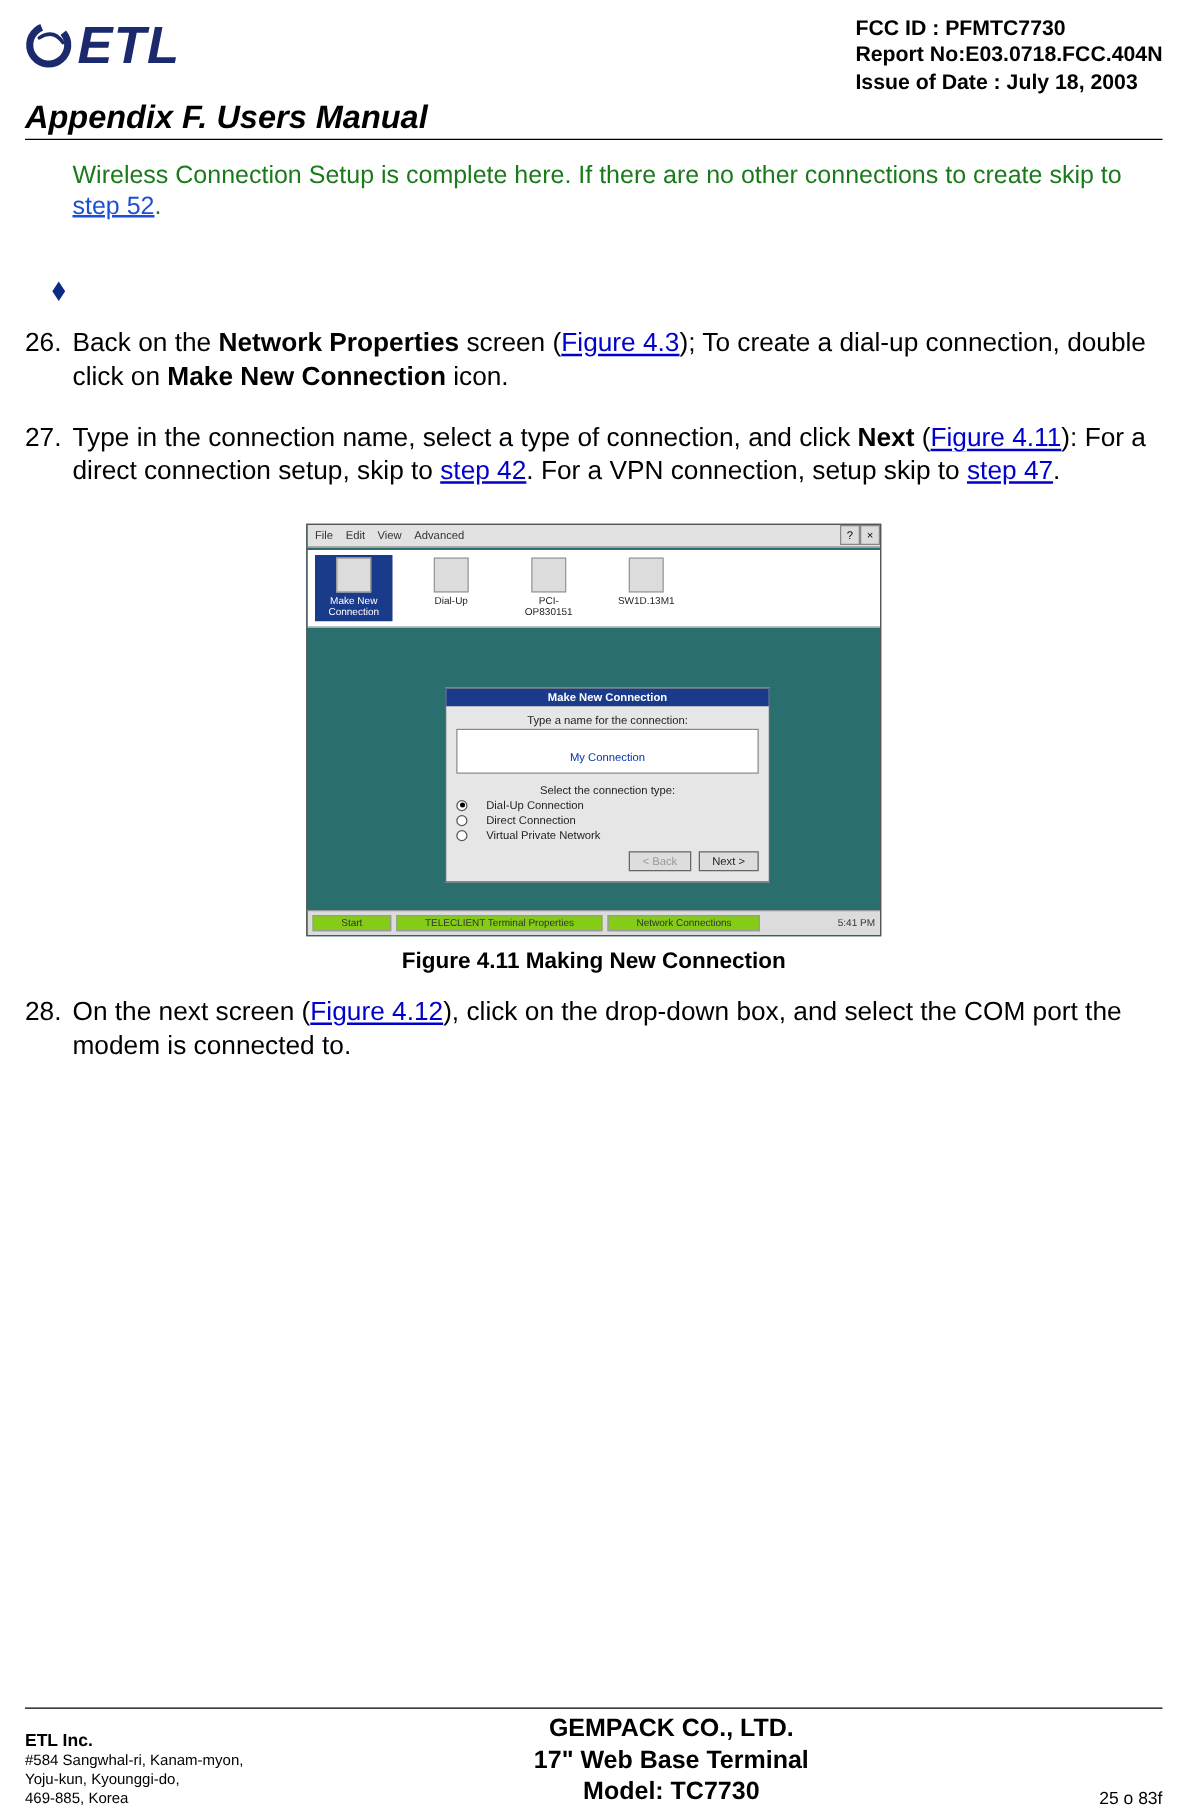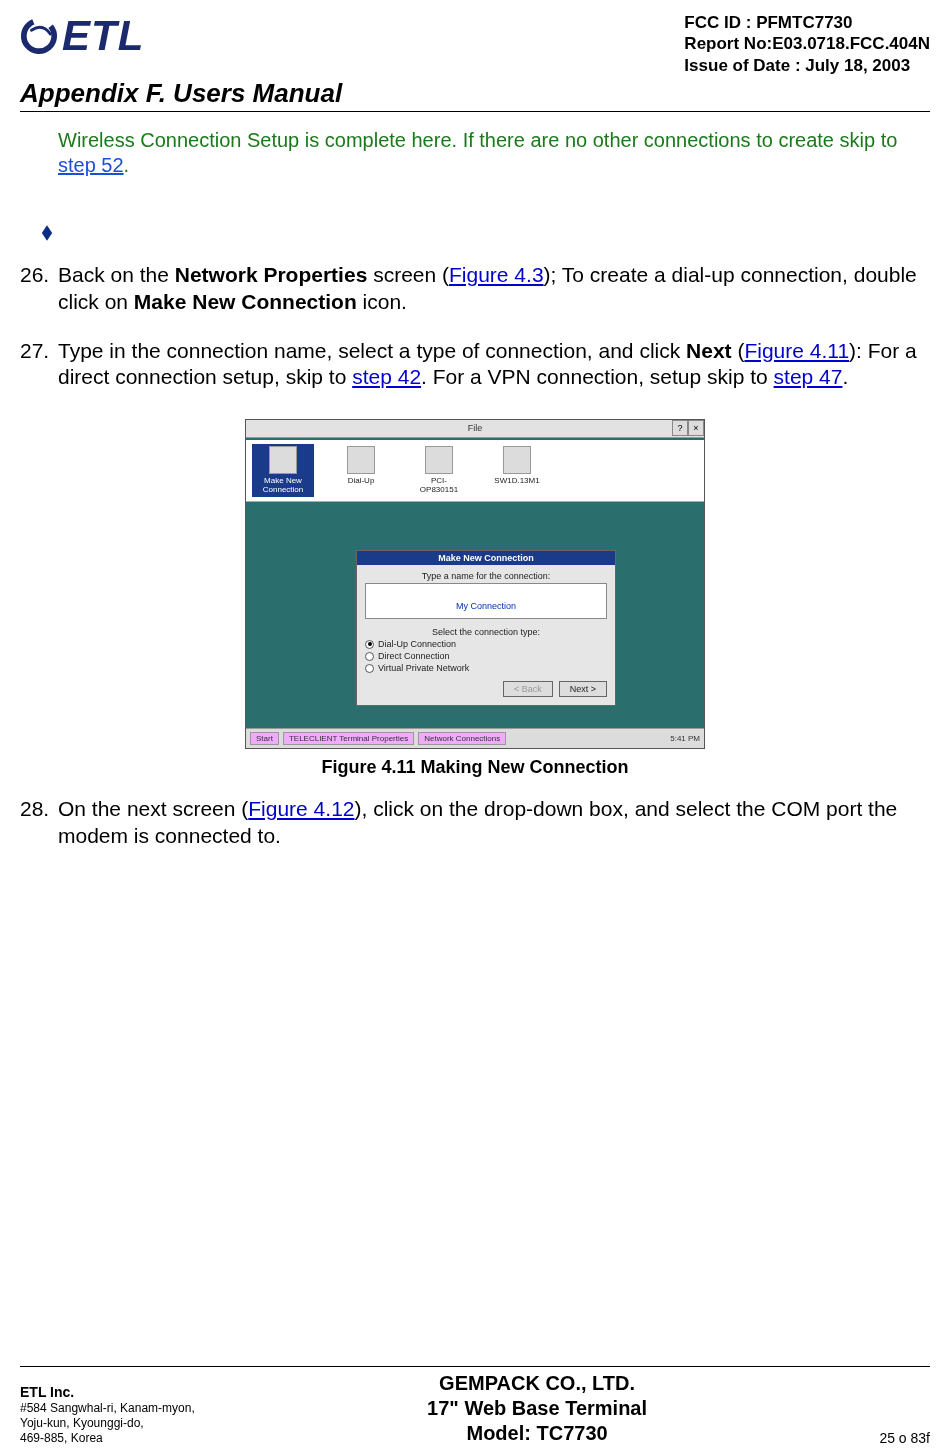--- a/index.html
+++ b/index.html
@@ -118,21 +118,20 @@
       position: absolute;
       top: 0; left: 0; right: 0;
       height: 18px;
       background: #e2e2e2;
       border-bottom: 1px solid #999;
       font-size: 9px;
       padding: 3px 6px;
       display: flex;
       gap: 10px;
       color: #333;
-      flex-direction: column;
     }
     .mock-topbtn {
       position: absolute;
       top: 0; right: 0;
       display: flex;
     }
     .mock-topbtn span {
       width: 16px; height: 16px; border: 1px solid #888; background: #ddd;
       font-size: 9px; text-align: center; line-height: 14px;
     }
@@ -184,21 +183,21 @@
       width: 100%;
       height: 16px;
       background: #fff;
       border: 1px solid #888;
       margin: 2px 0 8px 0;
       font-size: 9px;
       padding: 17px 3px;
       color: #0033aa;
     }
     .mock-radio-row {
-      display: flex; align-items: center; gap: 4px; margin: 2px 0;
+      display: flex; align-items: center; gap: 15px; margin: 2px 0;
     }
     .mock-radio {
       width: 9px; height: 9px; border: 1px solid #555; border-radius: 50%;
       background: #fff; display: inline-block; position: relative;
     }
     .mock-radio.sel::after {
       content: ""; position: absolute; top: 1.5px; left: 1.5px;
       width: 4px; height: 4px; border-radius: 50%; background: #000;
     }
     .mock-btn-row {
@@ -217,21 +216,21 @@
       border-top: 1px solid #999;
       display: flex;
       align-items: center;
       font-size: 8px;
       color: #333;
       padding: 0 4px;
       justify-content: space-between;
     }
     .taskbar-left { display: flex; gap: 4px; align-items: center; }
     .tb-btn {
-      border: 1px solid #999; padding: 1px 5px; background: #f0abfc;
+      border: 1px solid #999; padding: 1px 22px; background: #84cc16;
     }
     .figure-caption {
       font-weight: bold;
       font-size: 18px;
       margin-top: 4px;
     }
     .footer {
       position: absolute;
       left: 20px; right: 20px; bottom: 10px;
     }

